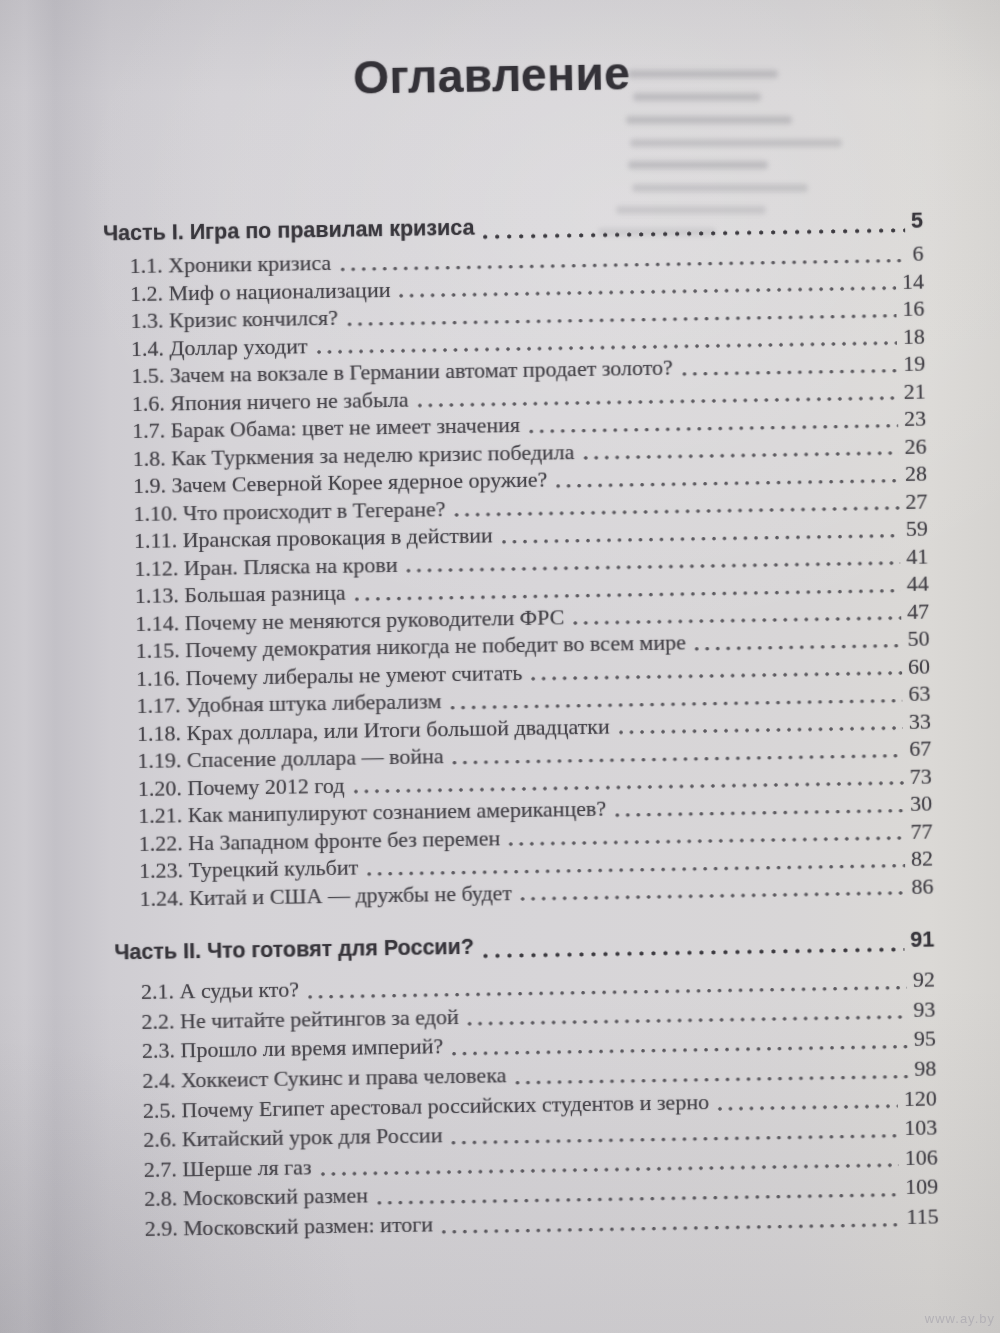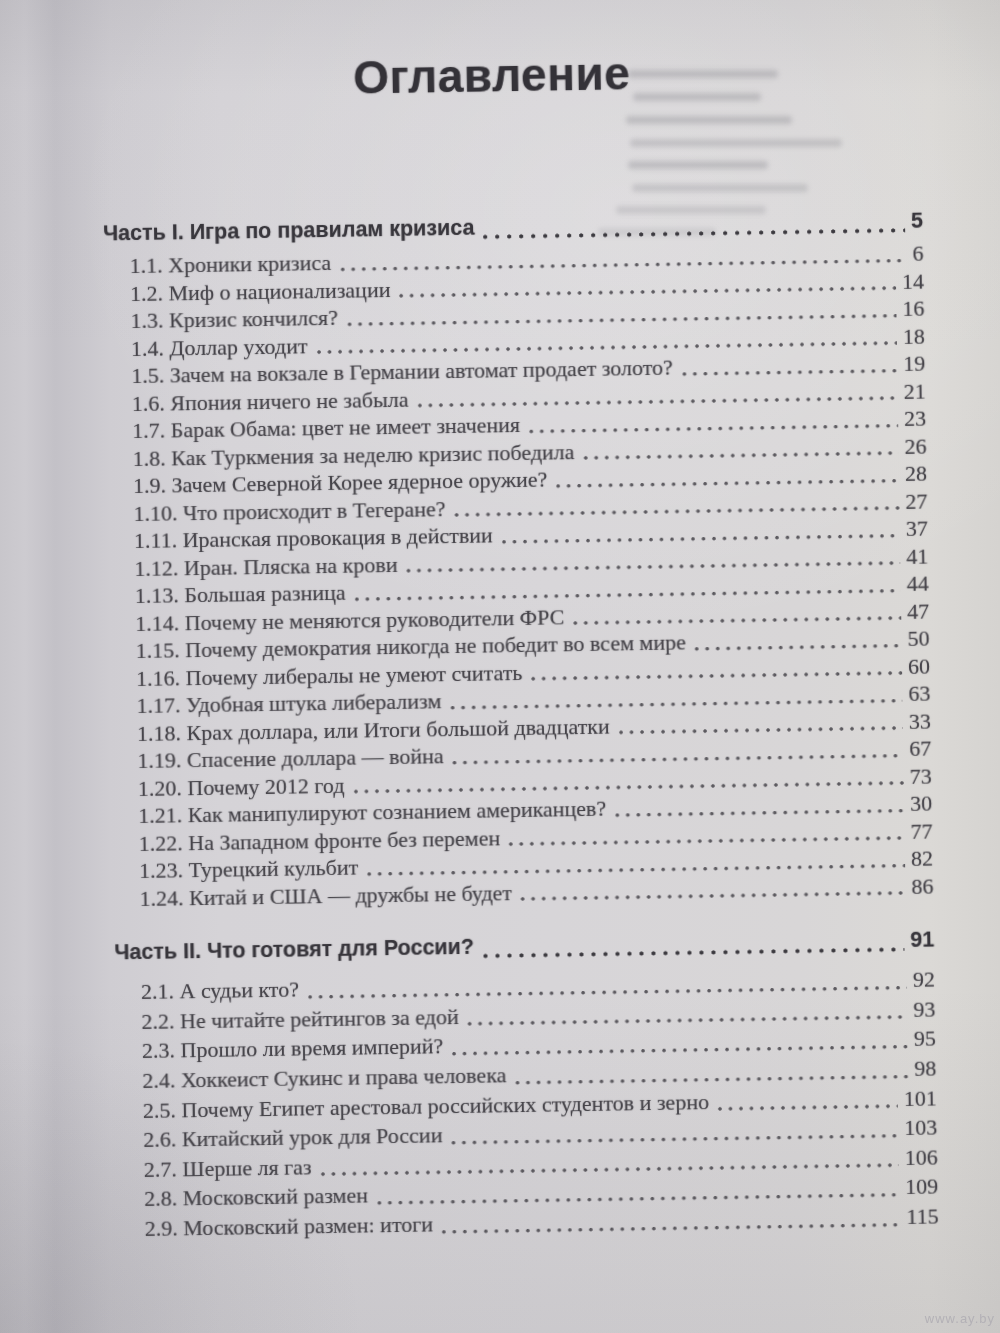--- a/index.html
+++ b/index.html
@@ -176,21 +176,21 @@
 
   <div class="row entry-row">
     <span class="elabel">1.10. Что происходит в Тегеране?</span>
     <span class="leader"></span>
     <span class="epage">27</span>
   </div>
 
   <div class="row entry-row">
     <span class="elabel">1.11. Иранская провокация в действии</span>
     <span class="leader"></span>
-    <span class="epage">37</span>
+    <span class="epage">59</span>
   </div>
 
   <div class="row entry-row">
     <span class="elabel">1.12. Иран. Пляска на крови</span>
     <span class="leader"></span>
     <span class="epage">41</span>
   </div>
 
   <div class="row entry-row">
     <span class="elabel">1.13. Большая разница</span>
@@ -293,21 +293,21 @@
 
   <div class="row entry-row">
     <span class="elabel">2.4. Хоккеист Сукинс и права человека</span>
     <span class="leader"></span>
     <span class="epage">98</span>
   </div>
 
   <div class="row entry-row">
     <span class="elabel">2.5. Почему Египет арестовал российских студентов и зерно</span>
     <span class="leader"></span>
-    <span class="epage">101</span>
+    <span class="epage">120</span>
   </div>
 
   <div class="row entry-row">
     <span class="elabel">2.6. Китайский урок для России</span>
     <span class="leader"></span>
     <span class="epage">103</span>
   </div>
 
   <div class="row entry-row">
     <span class="elabel">2.7. Шерше ля газ</span>

